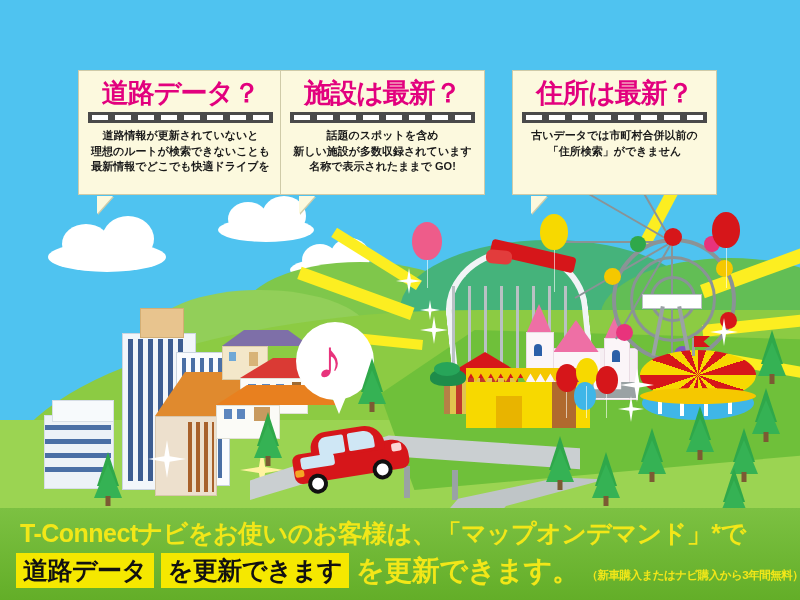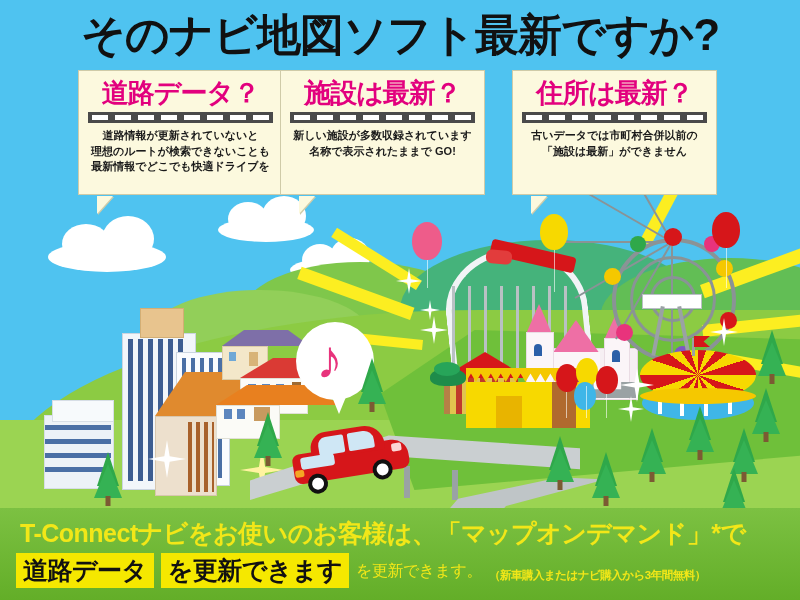--- a/index.html
+++ b/index.html
@@ -126,21 +126,21 @@
     white-space:nowrap;
   }
   .chip{
     background:#F5E800;color:#111;
     font-size:25px;line-height:30px;font-weight:bold;
     padding:2px 7px 3px 7px;
     letter-spacing:-0.5px;
     display:inline-block;
   }
   .tail-text{
-    font-size:16px;line-height:32px;font-weight:normal;color:#F2E718;
+    font-size:28px;line-height:32px;font-weight:bold;color:#F2E718;
     letter-spacing:-0.5px;
   }
   .finetext{
     font-size:11.5px;font-weight:bold;color:#F2E718;
     letter-spacing:-0.5px;
     align-self:flex-end;padding-bottom:5px;
   }
 </style>
 </head>
 <body>
@@ -436,21 +436,20 @@
         <div class="top2"></div>
         <div class="trunk"></div>
       </div>
     <div class="tree" style="left:734px;top:468px;">
         <div class="top"></div>
         <div class="top2"></div>
         <div class="trunk"></div>
       </div>
   </div>
 
-  <div id="headline">そのナビ地図ソフト最新ですか?</div>
 
   <div class="callout" style="left:78px;">
     <div class="c-title">道路データ？</div>
     <div class="road-rule">
       <i style="left:4px"></i>
         <i style="left:27px"></i>
         <i style="left:50px"></i>
         <i style="left:73px"></i>
       <i style="left:96px"></i>
         <i style="left:119px"></i>
@@ -468,39 +467,40 @@
     <div class="road-rule">
       <i style="left:4px"></i>
         <i style="left:27px"></i>
         <i style="left:50px"></i>
         <i style="left:73px"></i>
       <i style="left:96px"></i>
         <i style="left:119px"></i>
         <i style="left:142px"></i>
         <i style="left:165px"></i>
     </div>
+    <div class="c-body">話題のスポットを含め</div>
     <div class="c-body">新しい施設が多数収録されています</div>
     <div class="c-body">名称で表示されたままで GO!</div>
     <div class="tail"></div>
   </div>
 
   <div class="callout" style="left:512px;">
     <div class="c-title">住所は最新？</div>
     <div class="road-rule">
       <i style="left:4px"></i>
         <i style="left:27px"></i>
         <i style="left:50px"></i>
         <i style="left:73px"></i>
       <i style="left:96px"></i>
         <i style="left:119px"></i>
         <i style="left:142px"></i>
         <i style="left:165px"></i>
     </div>
     <div class="c-body">古いデータでは市町村合併以前の</div>
-    <div class="c-body">「施設は最新」ができません</div>
+    <div class="c-body">「住所検索」ができません</div>
     <div class="tail"></div>
   </div>
 
   <div id="banner">
     <div class="line1">T-Connectナビをお使いのお客様は、「マップオンデマンド」*で</div>
     <div class="line2">
       <span class="chip">道路データ</span>
       <span class="chip">を更新できます</span>
       <span class="tail-text">を更新できます。</span>
       <span class="finetext">（新車購入またはナビ購入から3年間無料）</span>

